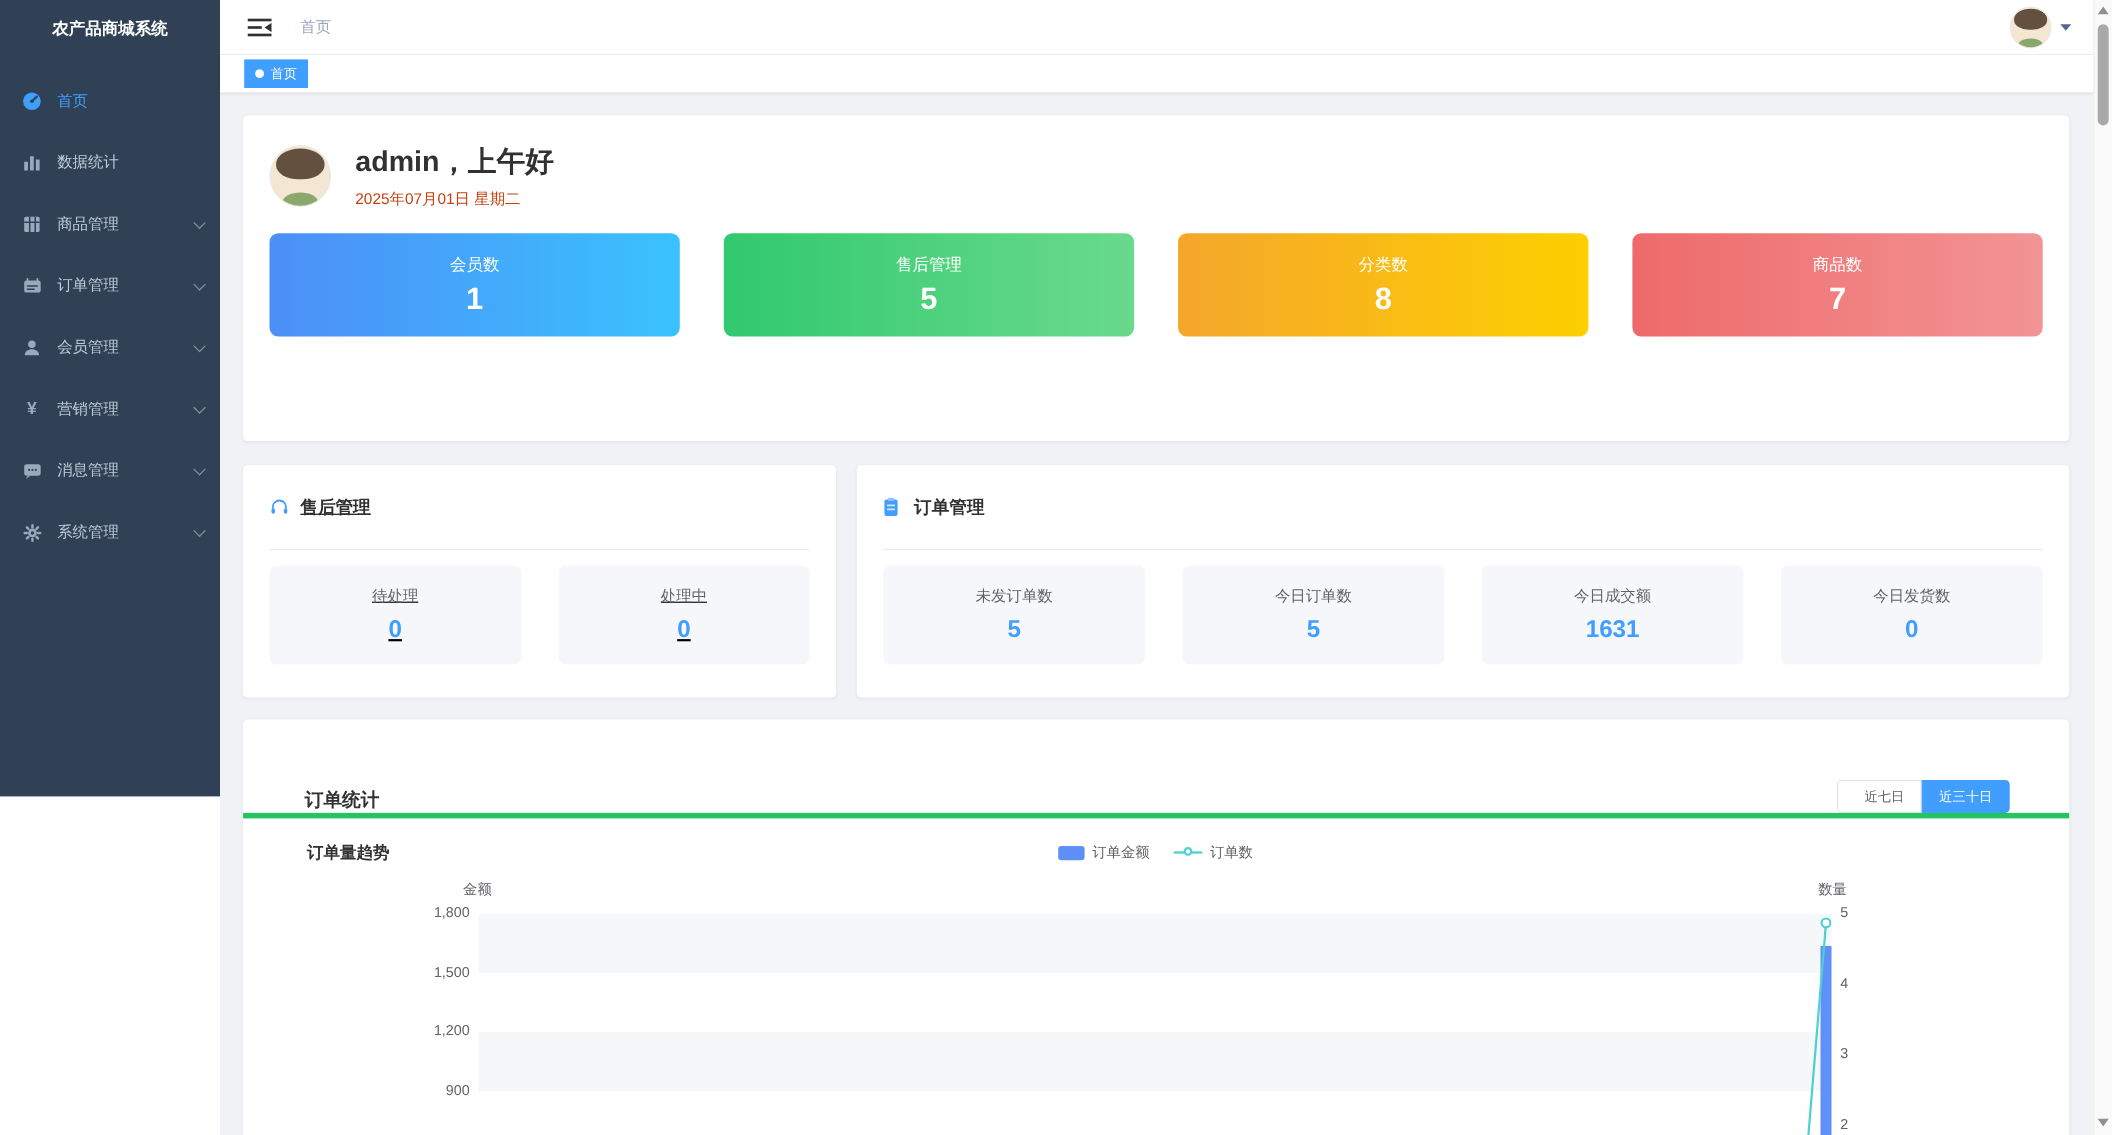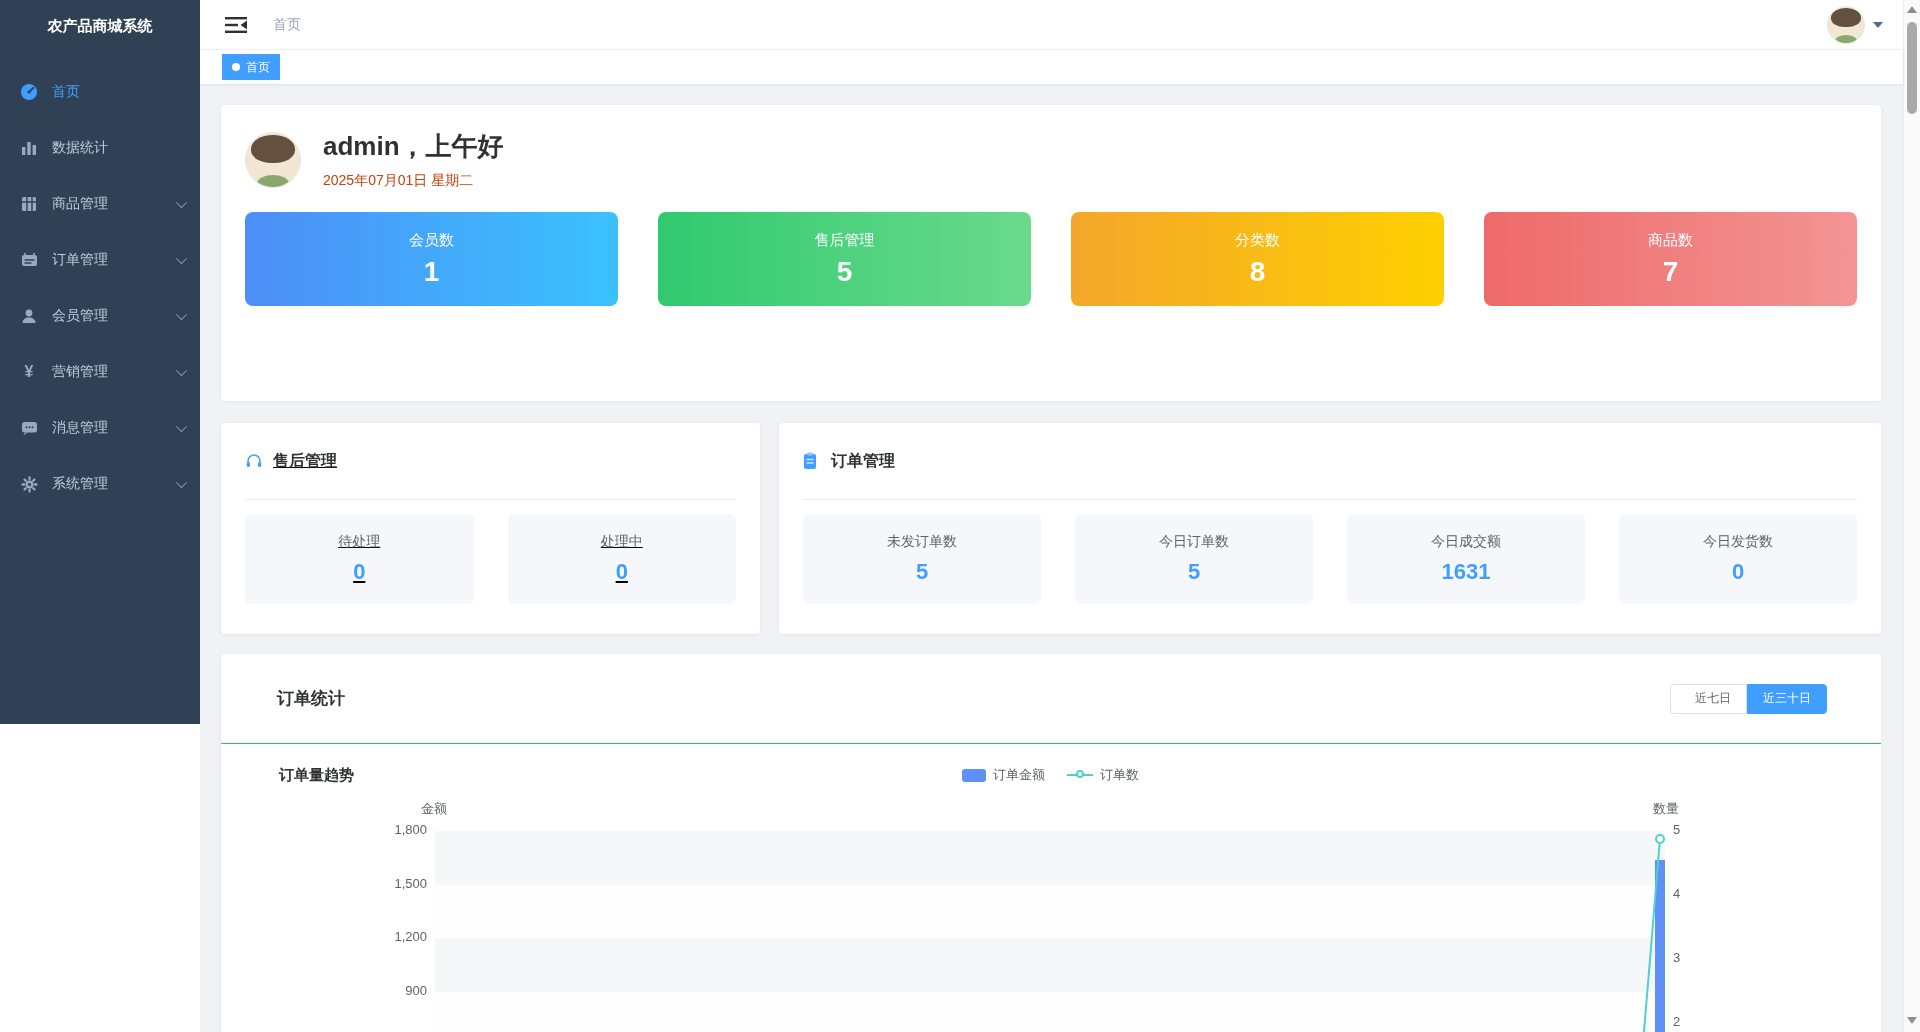--- a/index.html
+++ b/index.html
@@ -74,22 +74,22 @@
   .panel-title { font-size:16px; font-weight:bold; color:#303133; }
   .p-icon { width:18px; height:18px; display:inline-flex; }
   .sub-row { display:flex; gap:34px; margin-top:14px; }
   .sub-card { flex:1; height:90px; background:#f5f7fa; border-radius:6px; display:flex;
               flex-direction:column; align-items:center; justify-content:center; gap:8px; }
   .sub-card .lbl { font-size:14px; color:#606266; }
   .sub-card .val { font-size:22px; font-weight:bold; color:#409eff; }
 
   
   .panel-chart { height:600px; position:relative; padding:0; }
-  .chart-head { height:90px; display:flex; align-items:center; padding:0 54px 0 56px;
-                border-bottom:1px solid #22c55e; }
+  .chart-head { height:90px; display:flex; align-items:flex-end; padding:0 54px 0 56px;
+                border-bottom:5px solid #22c55e; }
   .chart-title { font-size:17px; font-weight:bold; color:#303133; }
   .btn-group { margin-left:auto; display:inline-flex; }
   .range-btn { height:30px; padding:0 15px; font-size:12px; border:1px solid #dcdfe6; background:#fff;
                color:#606266; cursor:pointer; display:flex; align-items:center; }
   .range-btn.first { border-radius:4px 0 0 4px;padding-left:24px; }
   .range-btn.active { background:#409eff; border-color:#409eff; color:#fff; border-radius:0 4px 4px 0; }
   .sub-head { position:relative; height:40px; margin-top:14px; }
   .chart-subtitle { position:absolute; left:58px; top:8px; font-size:15px; font-weight:bold; color:#303133; }
   .legend { position:absolute; left:0; right:1px; top:8px; display:flex; justify-content:center;
             align-items:center; gap:22px; }

